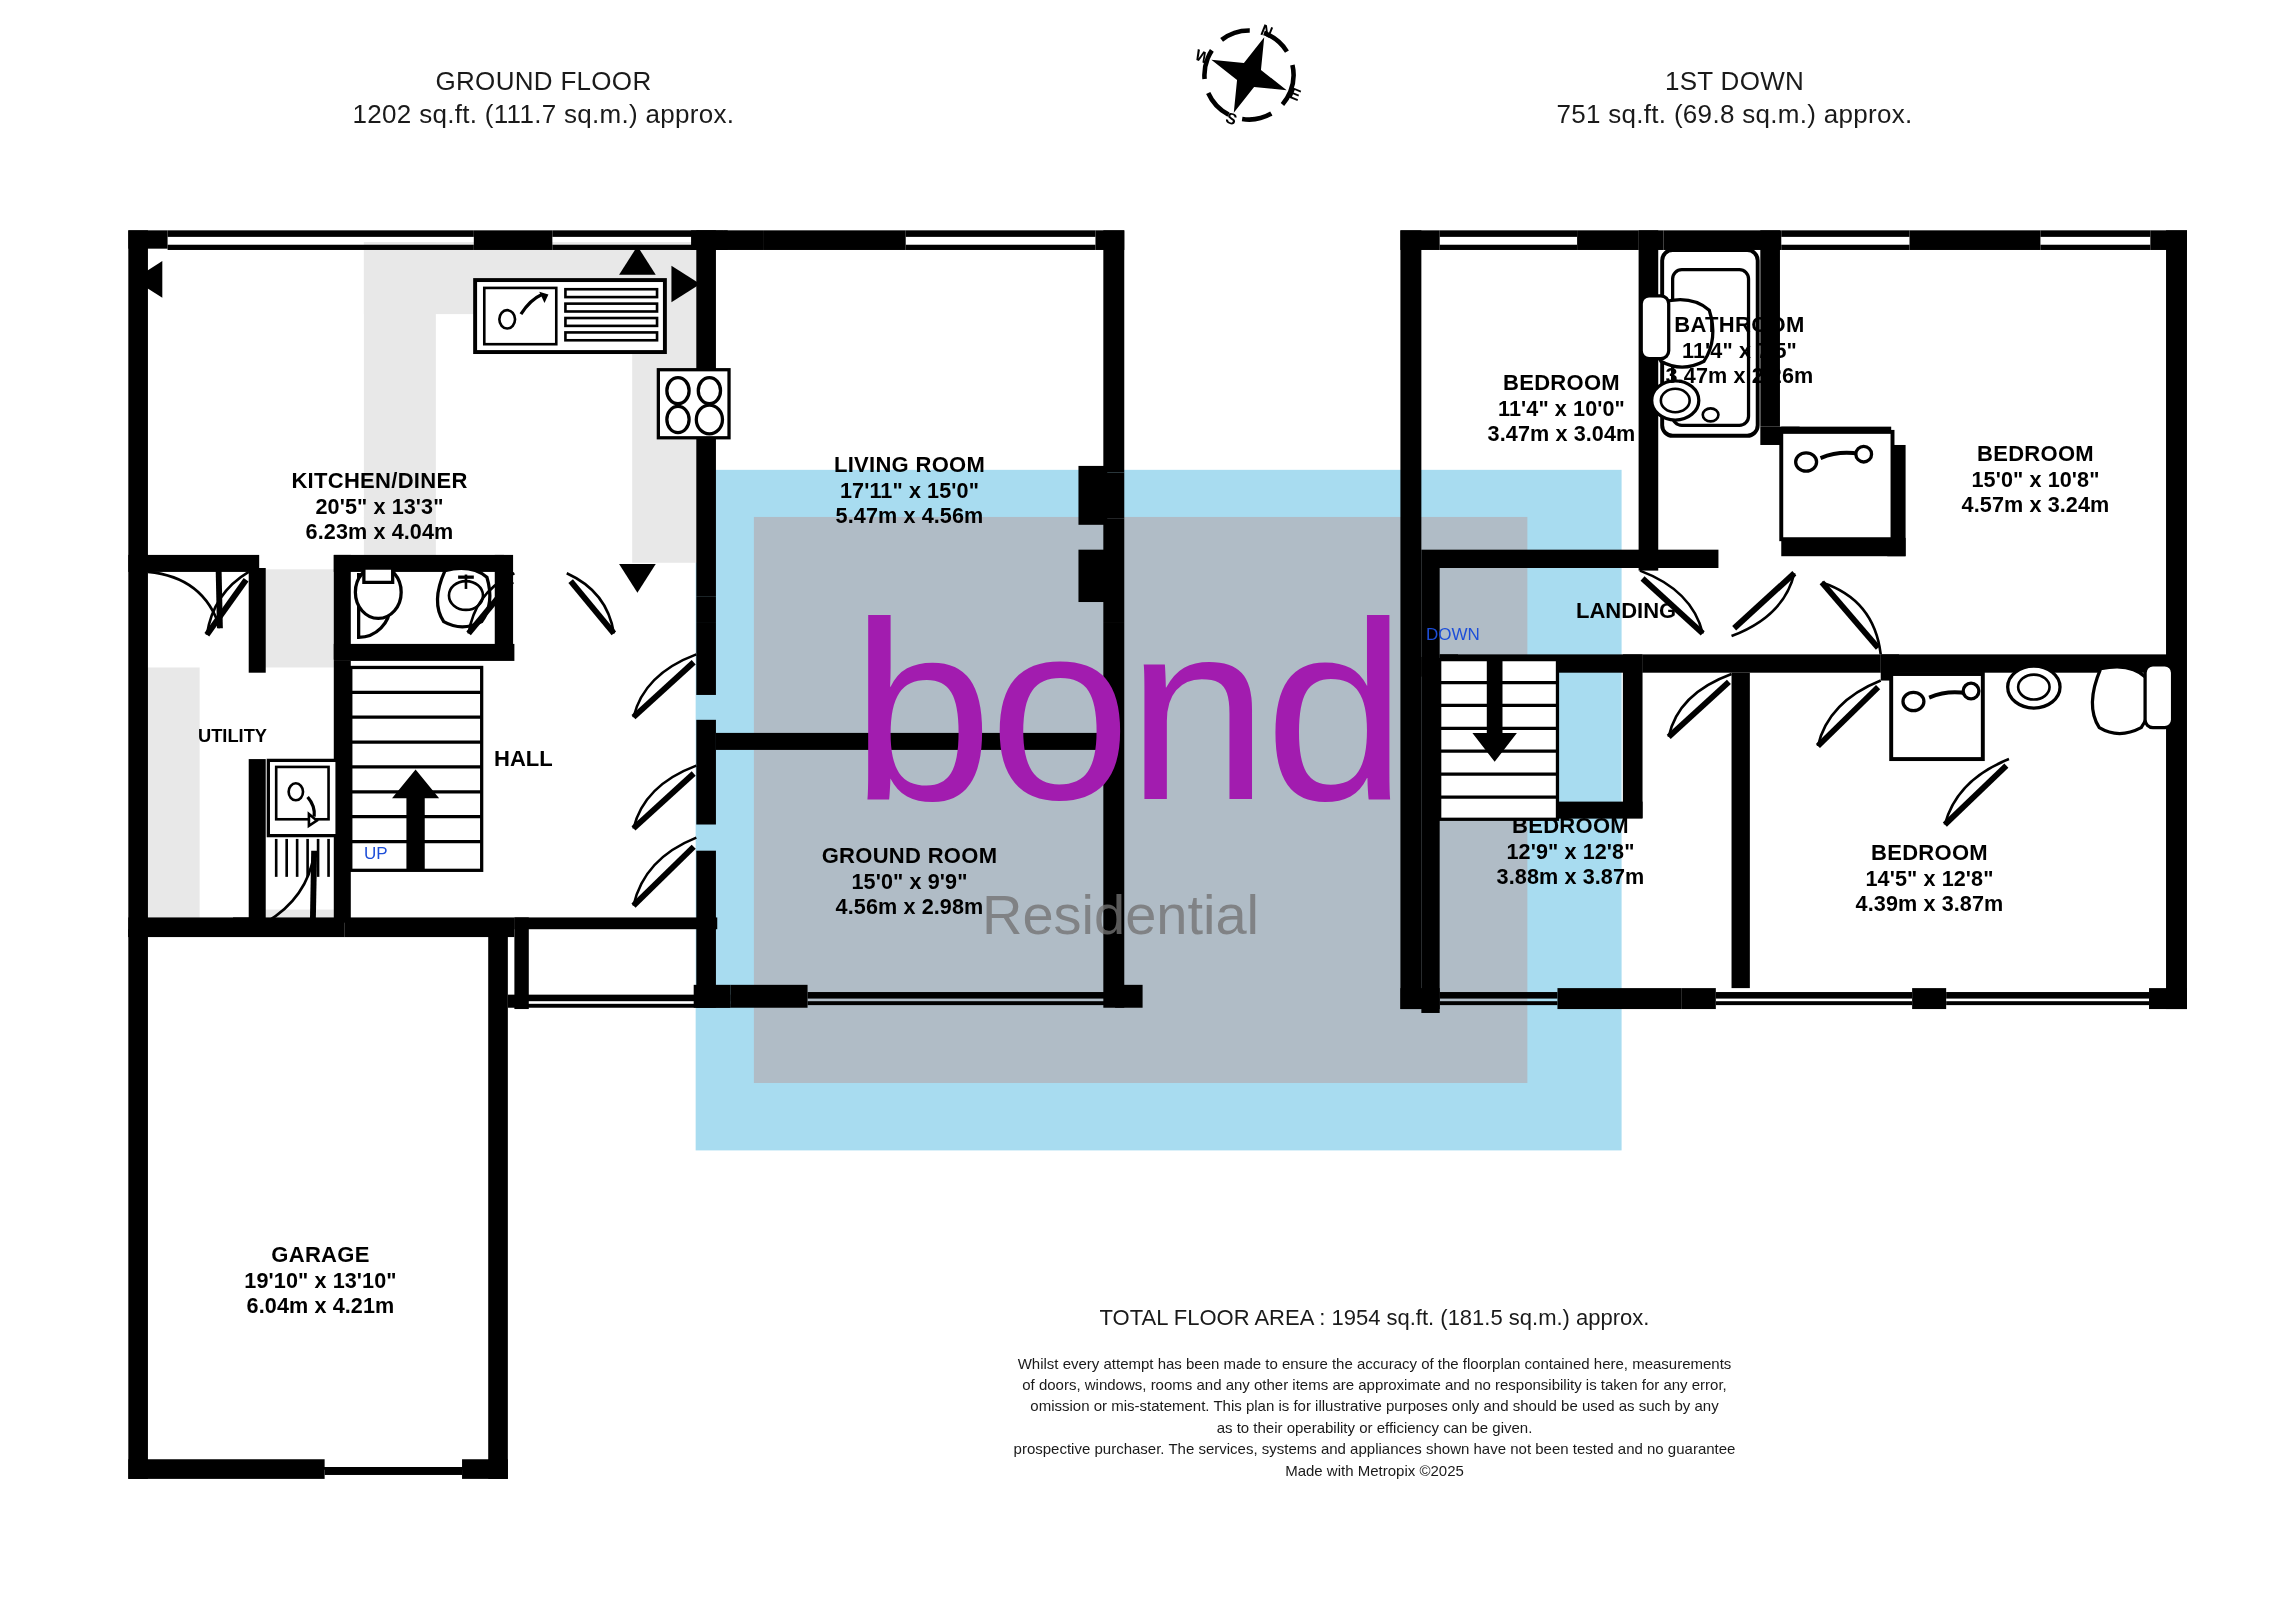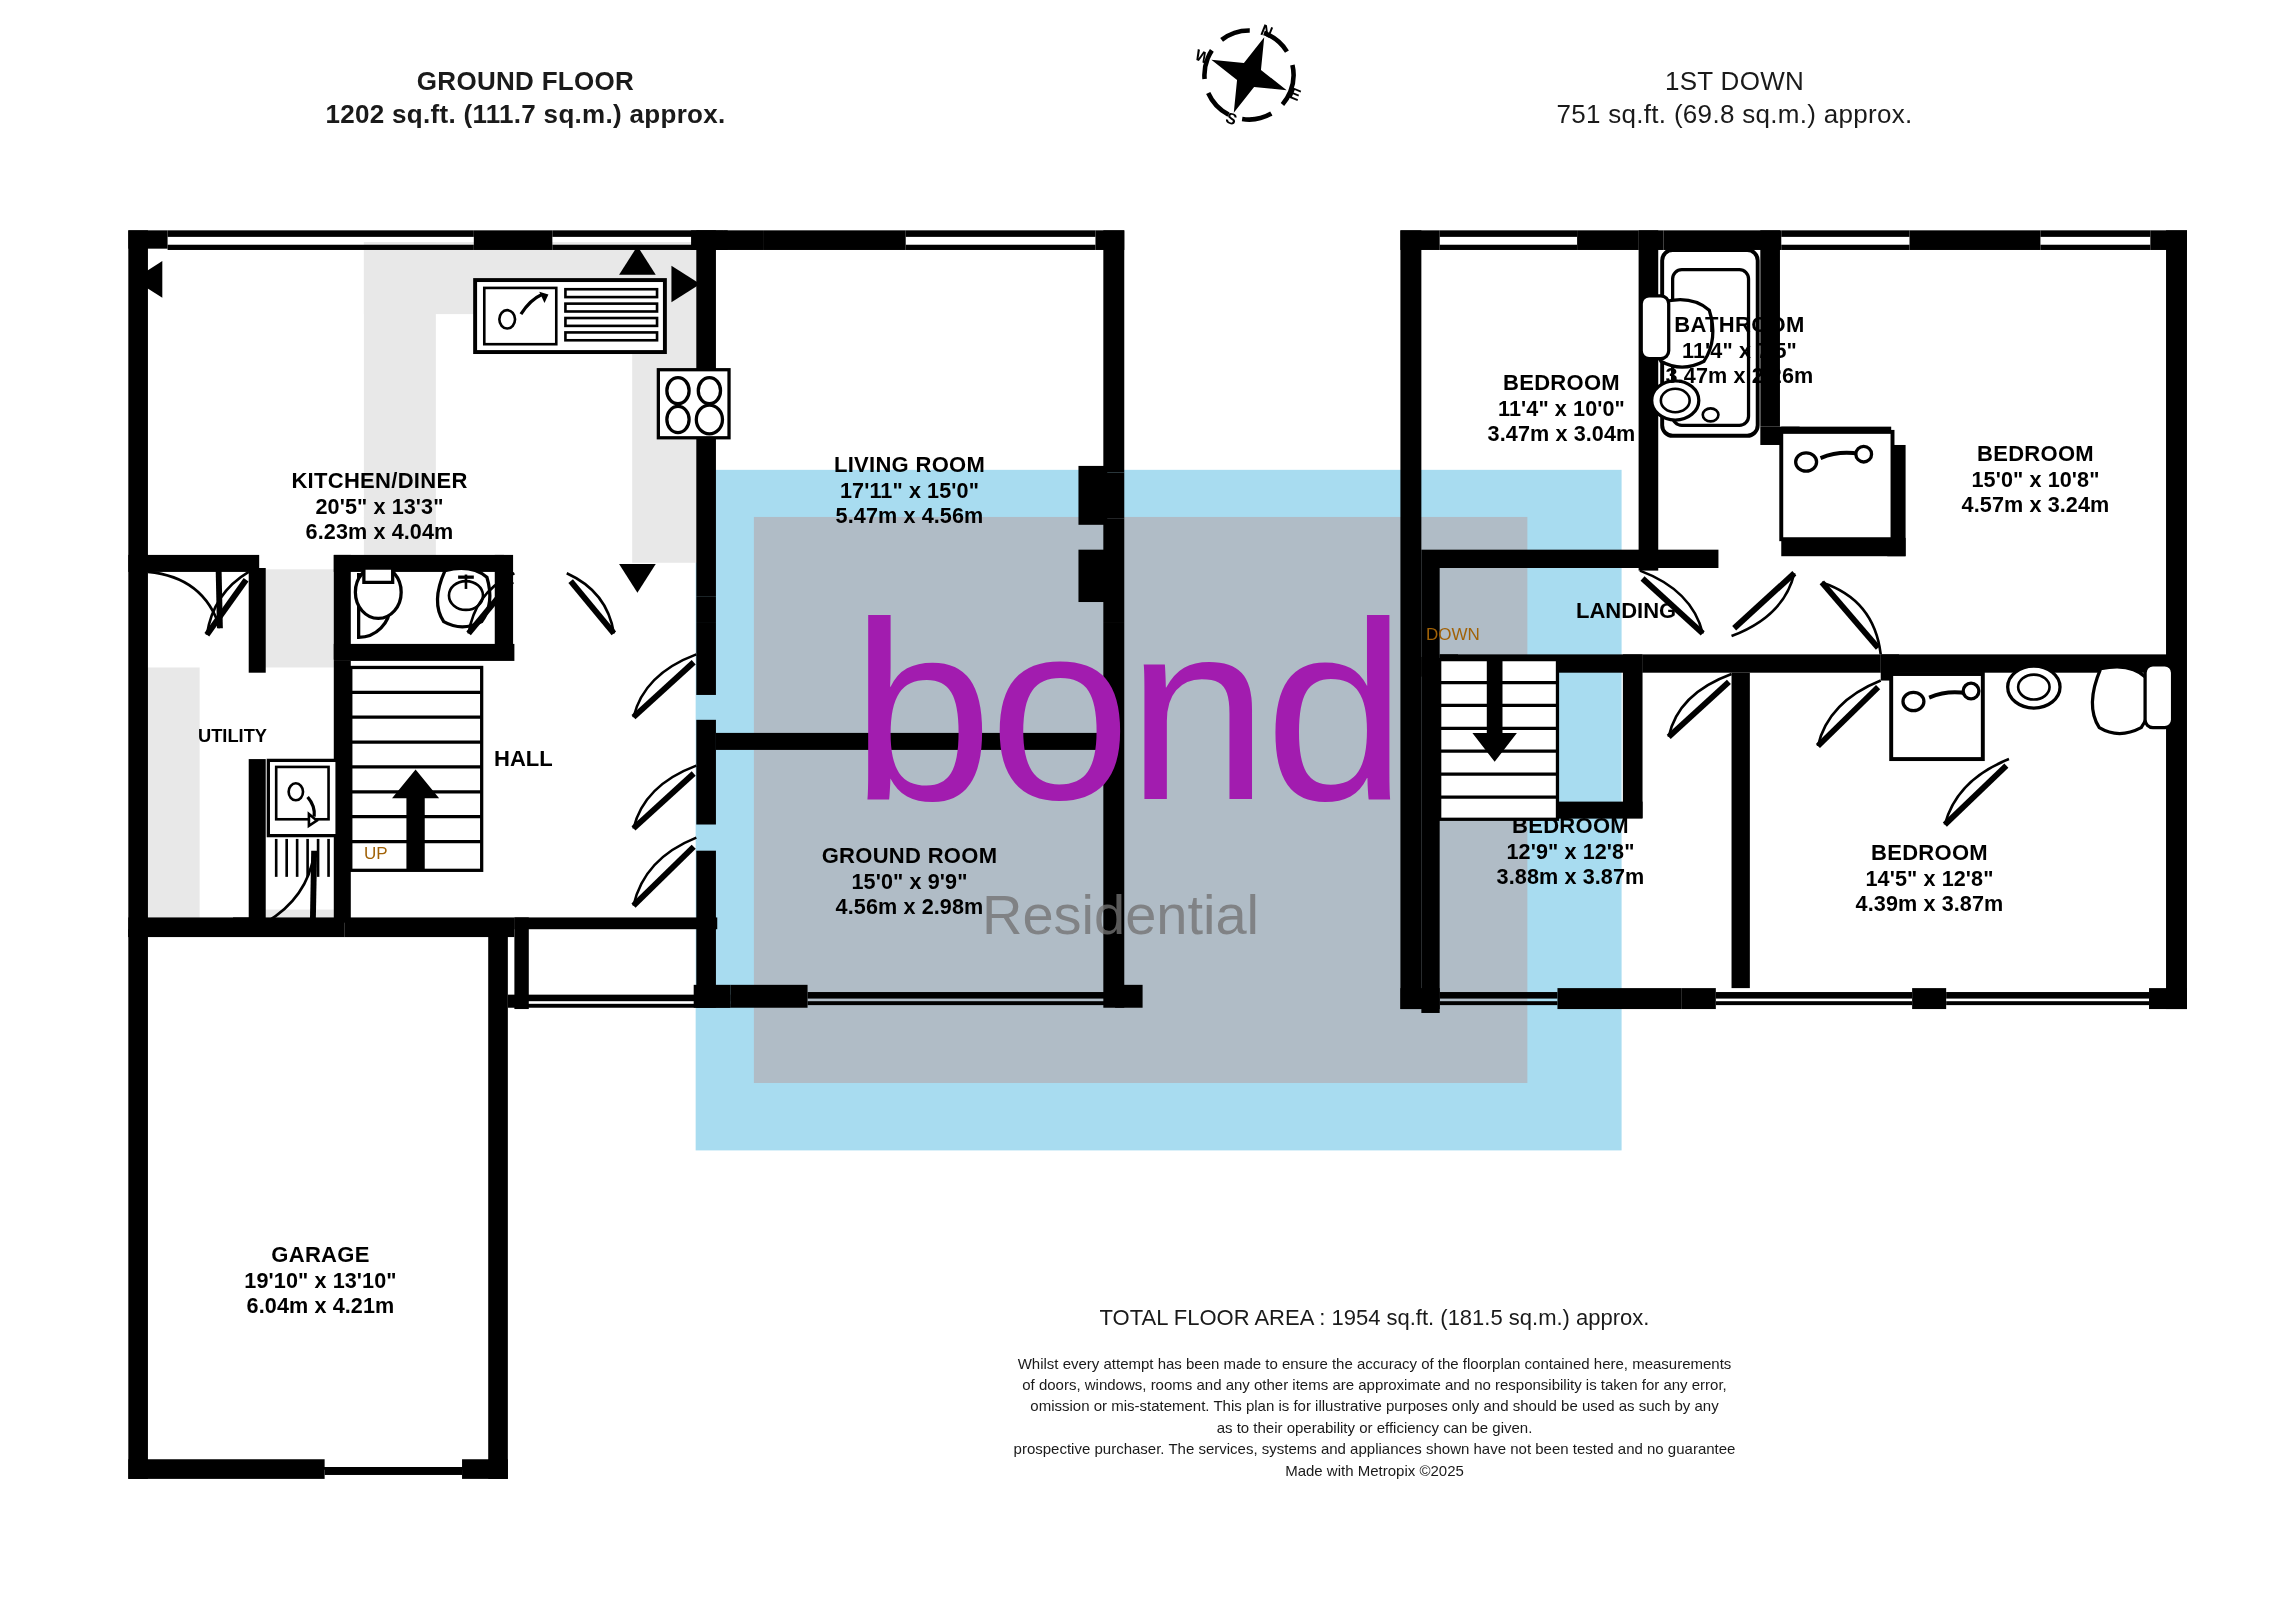--- a/index.html
+++ b/index.html
@@ -59,21 +59,21 @@
   .plain-label {
     position: absolute;
     font-weight: bold;
     font-size: 22px;
     color: #000;
     white-space: nowrap;
   }
   .small-label {
     position: absolute;
     font-size: 17px;
-    color: #a16207;
+    color: #1d4ed8;
     white-space: nowrap;
   }
   .footer {
     position: absolute;
     text-align: center;
     color: #1a1a1a;
     white-space: nowrap;
   }
   .footer .total {
     font-size: 22px;
@@ -412,21 +412,21 @@
         <path d="M2874 1040 q-80 32 -96 100"></path>
         <path d="M2778 1140 l 92 -90" stroke-width="9"></path>
         <path d="M2874 1000 q-10 -84 -90 -110"></path>
         <path d="M2784 890 l 86 100" stroke-width="9"></path>
         <path d="M3070 1160 q-80 32 -98 100"></path>
         <path d="M2972 1260 l 94 -90" stroke-width="9"></path>
       </g>
     </g>
   </svg>
 
-  <div class="floor-heading" style="left:316px; top:65px; width:419px;font-weight:bold;">
+  <div class="floor-heading" style="left:334px; top:65px; width:419px;">
     <span class="ttl">GROUND FLOOR</span>
     <span class="sub">1202 sq.ft. (111.7 sq.m.) approx.</span>
   </div>
 
   <div class="floor-heading" style="left:1525px; top:65px; width:419px;">
     <span class="ttl">1ST DOWN</span>
     <span class="sub">751 sq.ft. (69.8 sq.m.) approx.</span>
   </div>
 
   <div class="compass" style="left:1190px; top:16.4px;">

